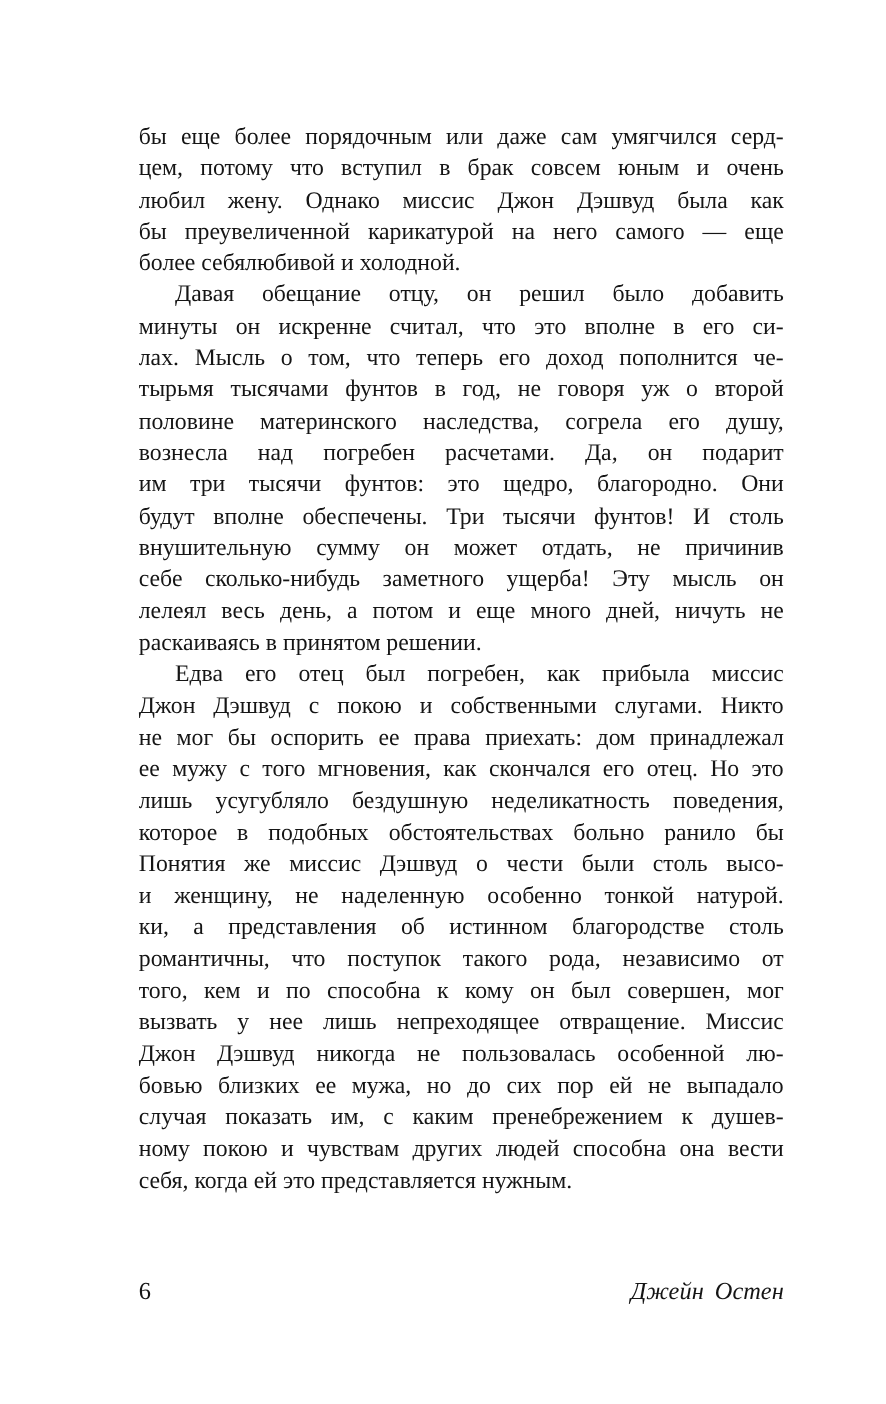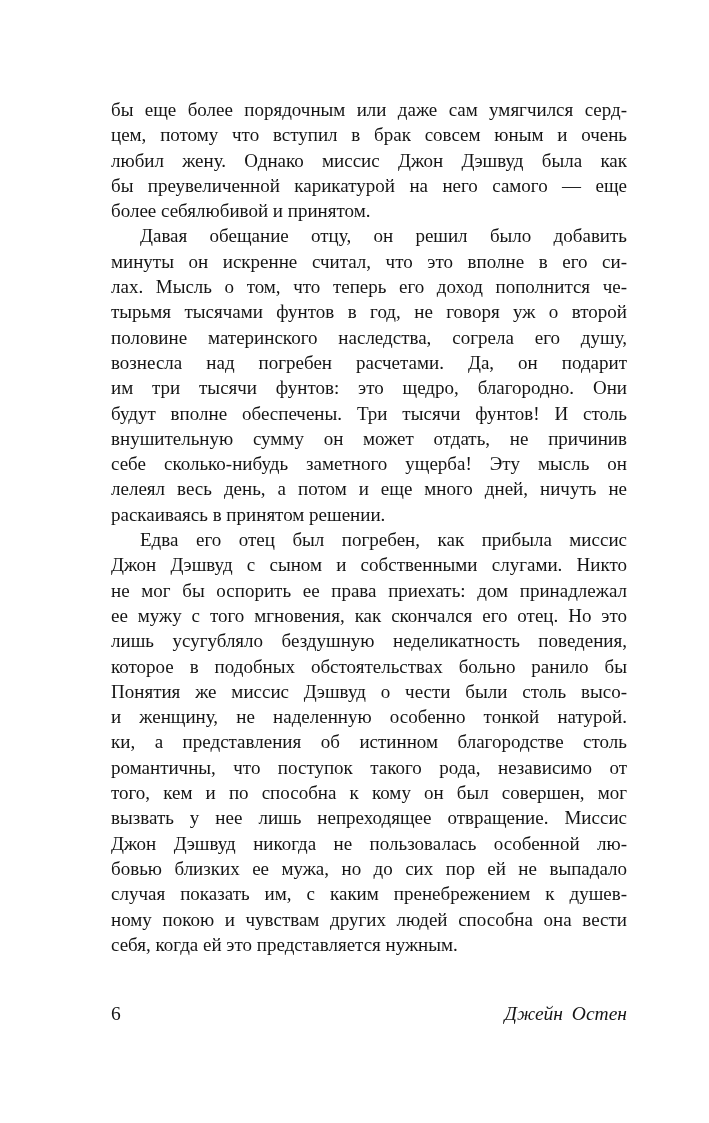--- a/index.html
+++ b/index.html
@@ -46,51 +46,52 @@
     align-items: baseline;
     font-size: 19.5px;
     line-height: 25px;
   }
   .footer .pagenum {
     font-style: normal;
   }
   .footer .author {
     font-style: italic;
     word-spacing: 4px;
+    margin-top: 20px;
   }
 </style>
 </head>
 <body>
 
 <div class="page">
   <div class="text-block" id="text-block">
       <div class="para">
         <div class="line">бы еще более порядочным или даже сам умягчился серд-</div>
         <div class="line">цем, потому что вступил в брак совсем юным и очень</div>
         <div class="line">любил жену. Однако миссис Джон Дэшвуд была как</div>
         <div class="line">бы преувеличенной карикатурой на него самого — еще</div>
-        <div class="line last">более себялюбивой и принятом.</div>
+        <div class="line last">более себялюбивой и холодной.</div>
       </div>
       <div class="para">
         <div class="line indent">Давая обещание отцу, он решил было добавить</div>
         <div class="line">минуты он искренне считал, что это вполне в его си-</div>
         <div class="line">лах. Мысль о том, что теперь его доход пополнится че-</div>
         <div class="line">тырьмя тысячами фунтов в год, не говоря уж о второй</div>
         <div class="line">половине материнского наследства, согрела его душу,</div>
         <div class="line">вознесла над погребен расчетами. Да, он подарит</div>
         <div class="line">им три тысячи фунтов: это щедро, благородно. Они</div>
         <div class="line">будут вполне обеспечены. Три тысячи фунтов! И столь</div>
         <div class="line">внушительную сумму он может отдать, не причинив</div>
         <div class="line">себе сколько-нибудь заметного ущерба! Эту мысль он</div>
         <div class="line">лелеял весь день, а потом и еще много дней, ничуть не</div>
         <div class="line last">раскаиваясь в принятом решении.</div>
       </div>
       <div class="para">
         <div class="line indent">Едва его отец был погребен, как прибыла миссис</div>
-        <div class="line">Джон Дэшвуд с сыном и собственными слугами. Никто</div>
+        <div class="line">Джон Дэшвуд с покою и собственными слугами. Никто</div>
         <div class="line">не мог бы оспорить ее права приехать: дом принадлежал</div>
         <div class="line">ее мужу с того мгновения, как скончался его отец. Но это</div>
         <div class="line">лишь усугубляло бездушную неделикатность поведения,</div>
         <div class="line">которое в подобных обстоятельствах больно ранило бы</div>
         <div class="line">Понятия же миссис Дэшвуд о чести были столь высо-</div>
         <div class="line">и женщину, не наделенную особенно тонкой натурой.</div>
         <div class="line">ки, а представления об истинном благородстве столь</div>
         <div class="line">романтичны, что поступок такого рода, независимо от</div>
         <div class="line">того, кем и по способна к кому он был совершен, мог</div>
         <div class="line">вызвать у нее лишь непреходящее отвращение. Миссис</div>

